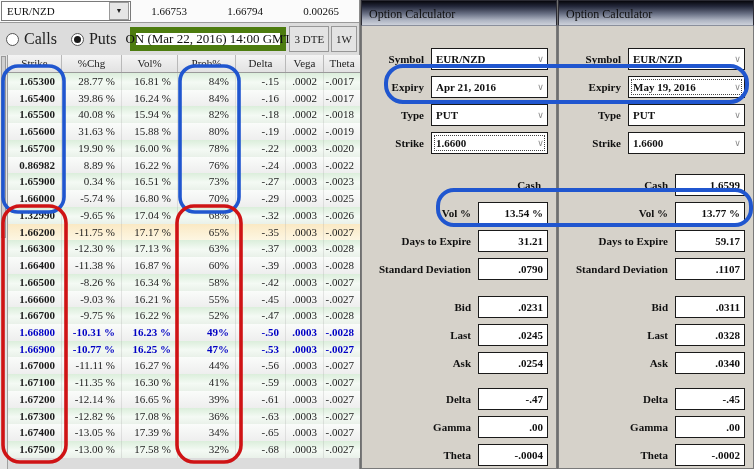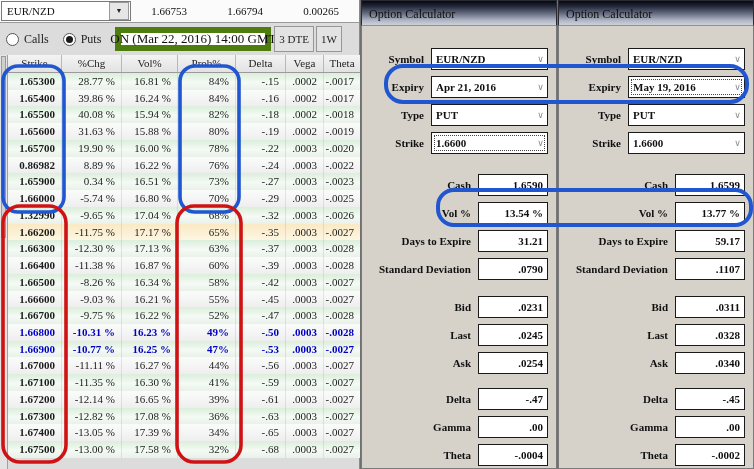--- a/index.html
+++ b/index.html
@@ -13,21 +13,21 @@
     display:flex;align-items:center;}
   .symbol-combo{width:130px;height:20px;margin-left:1px;border:1px solid #7a7a7a;background:#fff;
     display:flex;align-items:center;justify-content:space-between;padding-left:5px;box-sizing:border-box;
     font-size:11px;color:#111;}
   .combo-btn{width:18px;height:16px;background:#e6e6e6;border:1px solid #999;margin-right:1px;
     display:flex;align-items:center;justify-content:center;font-size:7px;color:#222;}
   .qprice{flex:1;text-align:center;font-size:11px;color:#111;}
 
   .toolbar{height:33px;background:#dcdcdc;border-bottom:1px solid #a8a8a8;
     display:flex;align-items:center;box-sizing:border-box;padding-left:6px;}
-  .radio{display:flex;align-items:center;gap:5px;font-size:12px;color:#222;margin-right:14px;}
+  .radio{display:flex;align-items:center;gap:5px;font-size:16px;color:#222;margin-right:14px;}
   .rcirc{width:11px;height:11px;border-radius:50%;border:1px solid #555;background:#fff;position:relative;flex:none;}
   .radio.sel .rcirc::after{content:'';position:absolute;left:2px;top:2px;right:2px;bottom:2px;
     background:#1a1a1a;border-radius:50%;}
   .datebox{width:156px;height:24px;background:#fff;border:6px solid #4d7c0f;font-size:13px;color:#111;
     display:flex;align-items:center;justify-content:center;margin-right:3px;box-sizing:border-box;white-space:nowrap;}
   .tbtn{height:22px;background:#e3e3e3;border:1px solid #979797;font-size:11px;color:#222;
     display:flex;align-items:center;justify-content:center;padding:12px 4px;margin-right:2px;box-sizing:border-box;}
 
   .vscroll{position:absolute;left:0;top:55px;width:8px;height:414px;background:#e3e3e3;
     border-right:1px solid #a0a0a0;box-sizing:border-box;}
@@ -359,21 +359,20 @@
           <div class="frow">
             <div class="flabel">Strike</div>
             <div class="combo focused">
               <span>1.6600</span>
               <span class="chev">∨</span>
             </div>
           </div>
           <div class="gap-a"></div>
           <div class="frow">
             <div class="flabel">Cash</div>
-            <div class="outbox">1.6590</div>
           </div>
           <div class="frow">
             <div class="flabel">Vol %</div>
             <div class="outbox">13.54 %</div>
           </div>
           <div class="frow">
             <div class="flabel">Days to Expire</div>
             <div class="outbox">31.21</div>
           </div>
           <div class="frow">

